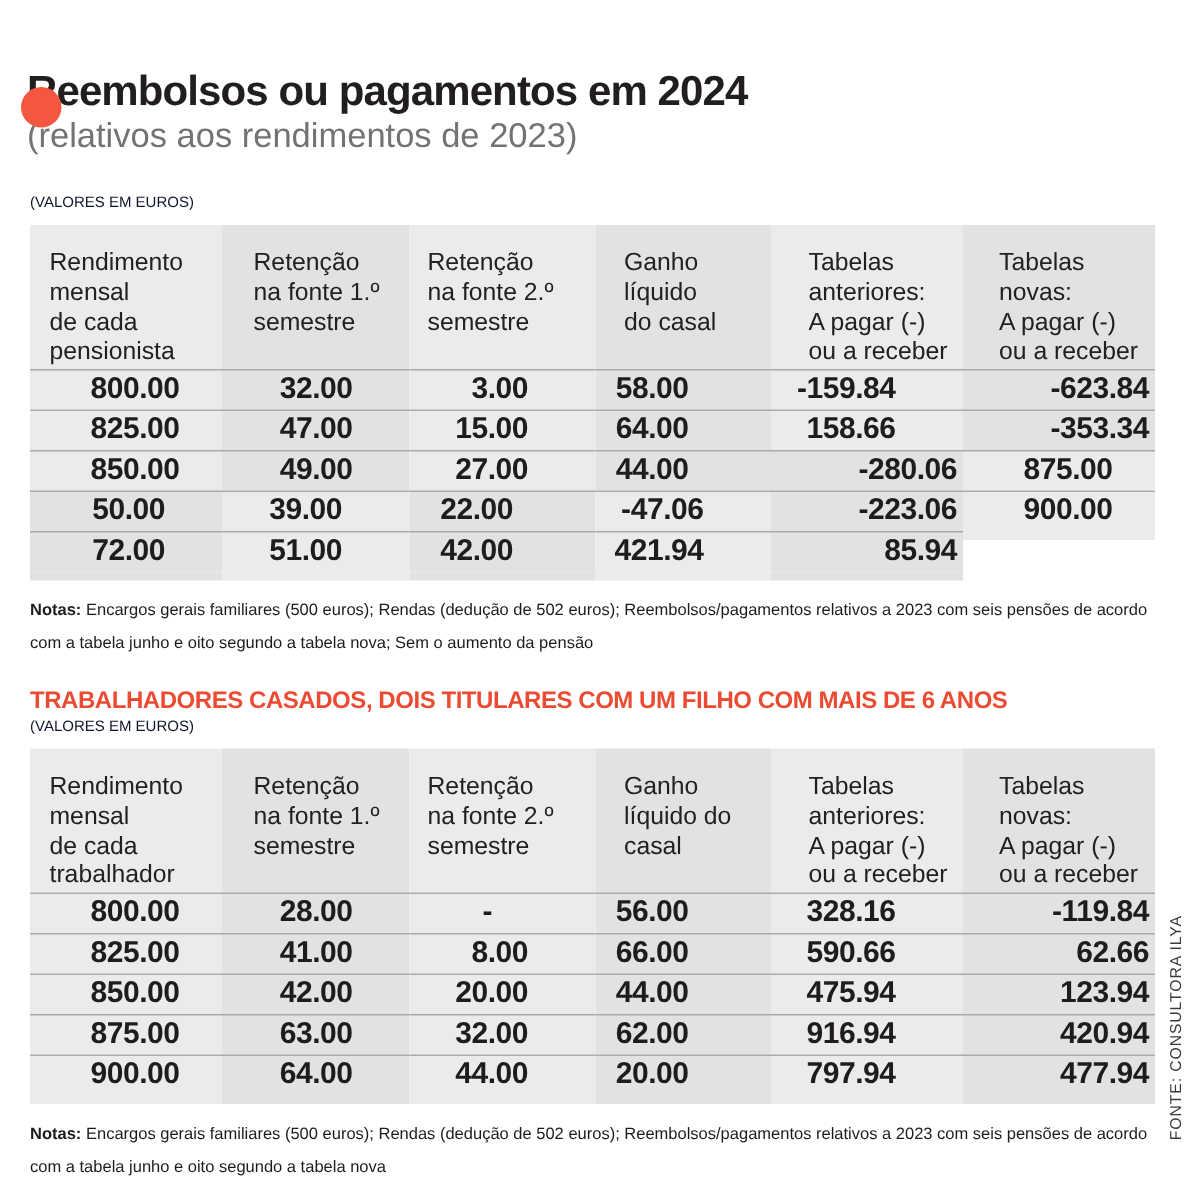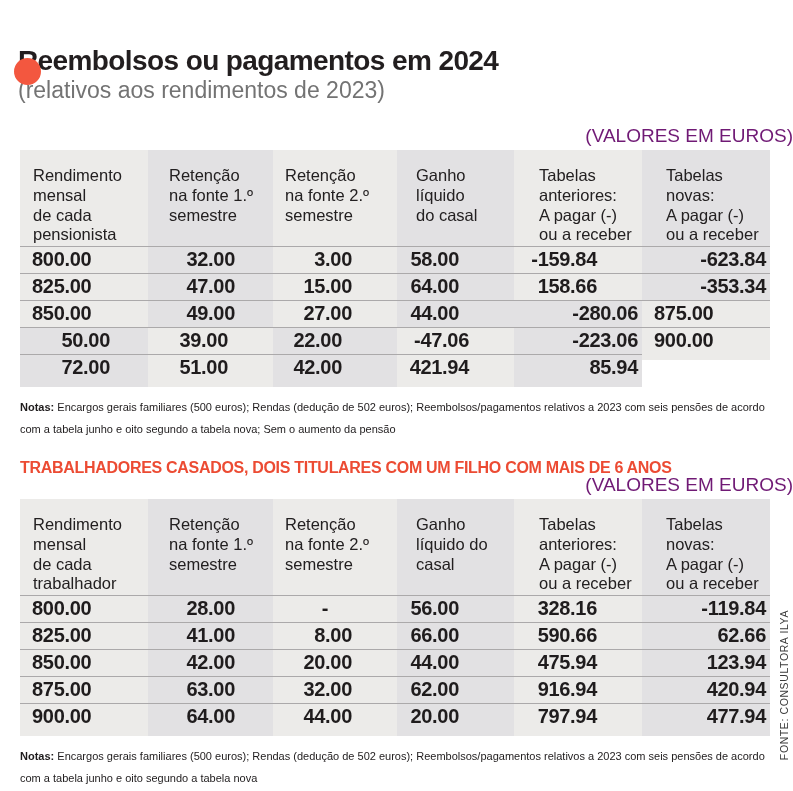--- a/index.html
+++ b/index.html
@@ -5,31 +5,31 @@
   html,body{margin:0;padding:0;background:#ffffff;}
   body{width:793px;height:791px;overflow:hidden;position:relative;
        font-family:"Liberation Sans","DejaVu Sans",sans-serif;color:#1E1B1C;}
   .page{padding:0 0 0 20px;position:relative;width:773px;}
   .dot{position:absolute;left:14px;top:12px;width:27px;height:27px;border-radius:50%;background:#F3573F;}
   h1.title{margin:46px 0 0 -2px;font-size:28px;line-height:30px;font-weight:700;letter-spacing:-0.6px;color:#221E1F;}
   .subtitle{margin:1px 0 0 -2px;font-size:23px;line-height:26px;font-weight:400;color:#737373;}
   .section{margin-top:24px;}
   .section.second{margin-top:19px;}
   .section-title{font-size:16px;line-height:17px;font-weight:700;letter-spacing:-0.3px;color:#EC4B33;}
-  .section-sub{font-size:19px;line-height:17px;color:#701a75;margin-bottom:6px;text-align:right;}
+  .section-sub{font-size:10px;line-height:17px;color:#0f172a;margin-bottom:6px;}
   .grid{display:grid;grid-template-columns:128px 125px 124px 117px 128px 128px;width:667px;}
   .cell{box-sizing:border-box;}
   .c0,.c2,.c4{background:#ECEBE9;}
   .c1,.c3,.c5{background:#E2E1E3;}
   .th{height:96px;padding-top:16px;font-size:16.5px;line-height:19.8px;white-space:pre-line;color:#232021;}
   .th.c0{padding-left:13px}.th.c1{padding-left:21px}.th.c2{padding-left:12px}
   .th.c3{padding-left:19px}.th.c4{padding-left:25px}.th.c5{padding-left:24px}
   .td{height:27px;border-top:1px solid #ABA9AA;font-weight:700;font-size:20px;line-height:25px;
       text-align:right;letter-spacing:-0.3px;color:#1F1C1D;}
-  .td.c0{text-align:left;padding-left:12px;}
+  .td.c0{text-align:center;padding-left:12px;}
   .td.c1{padding-right:38px}.td.c2{padding-right:45px}.td.c3{padding-right:55px}
   .td.c4{padding-right:45px}.td.c5{padding-right:4px}
   .td.dash{padding-right:69px}
   .pad{height:6px;}
   .notes{margin:10px 0 0 0;width:760px;font-size:11px;line-height:21.5px;color:#1E1B1C;}
   .notes b{font-weight:700;}
   .source{position:absolute;right:3px;bottom:31px;writing-mode:vertical-rl;transform:rotate(180deg);
           font-size:10.5px;letter-spacing:0.6px;color:#3A3A3A;white-space:nowrap;}
 </style>
 </head>

